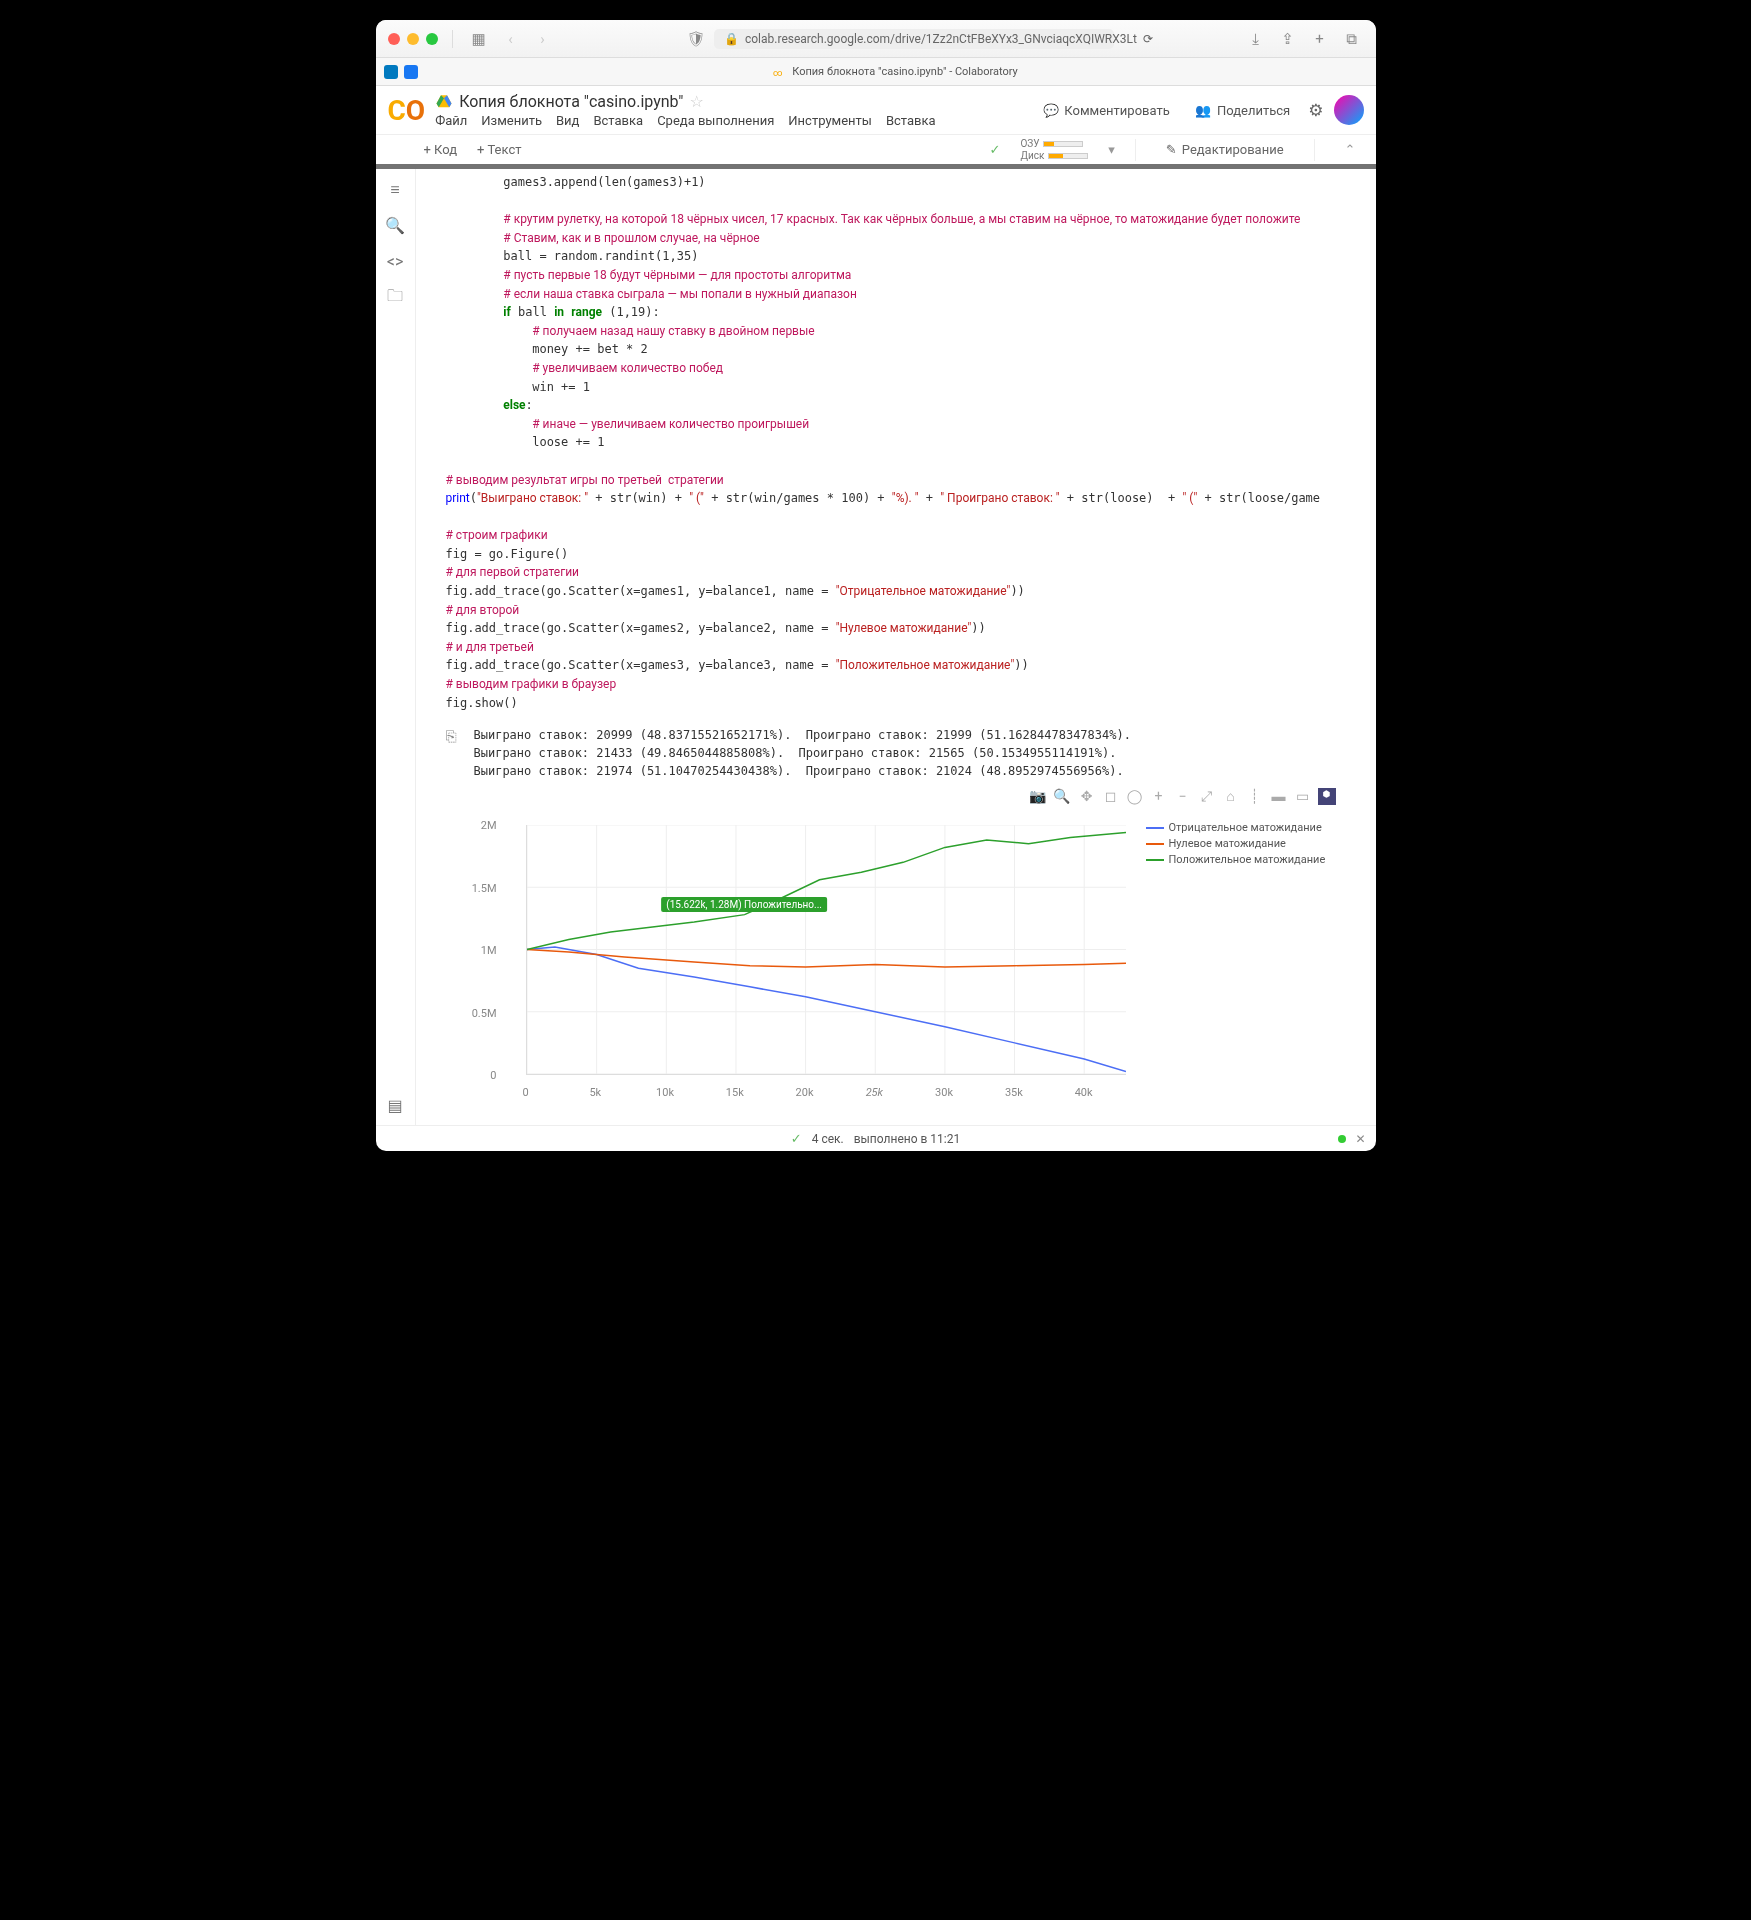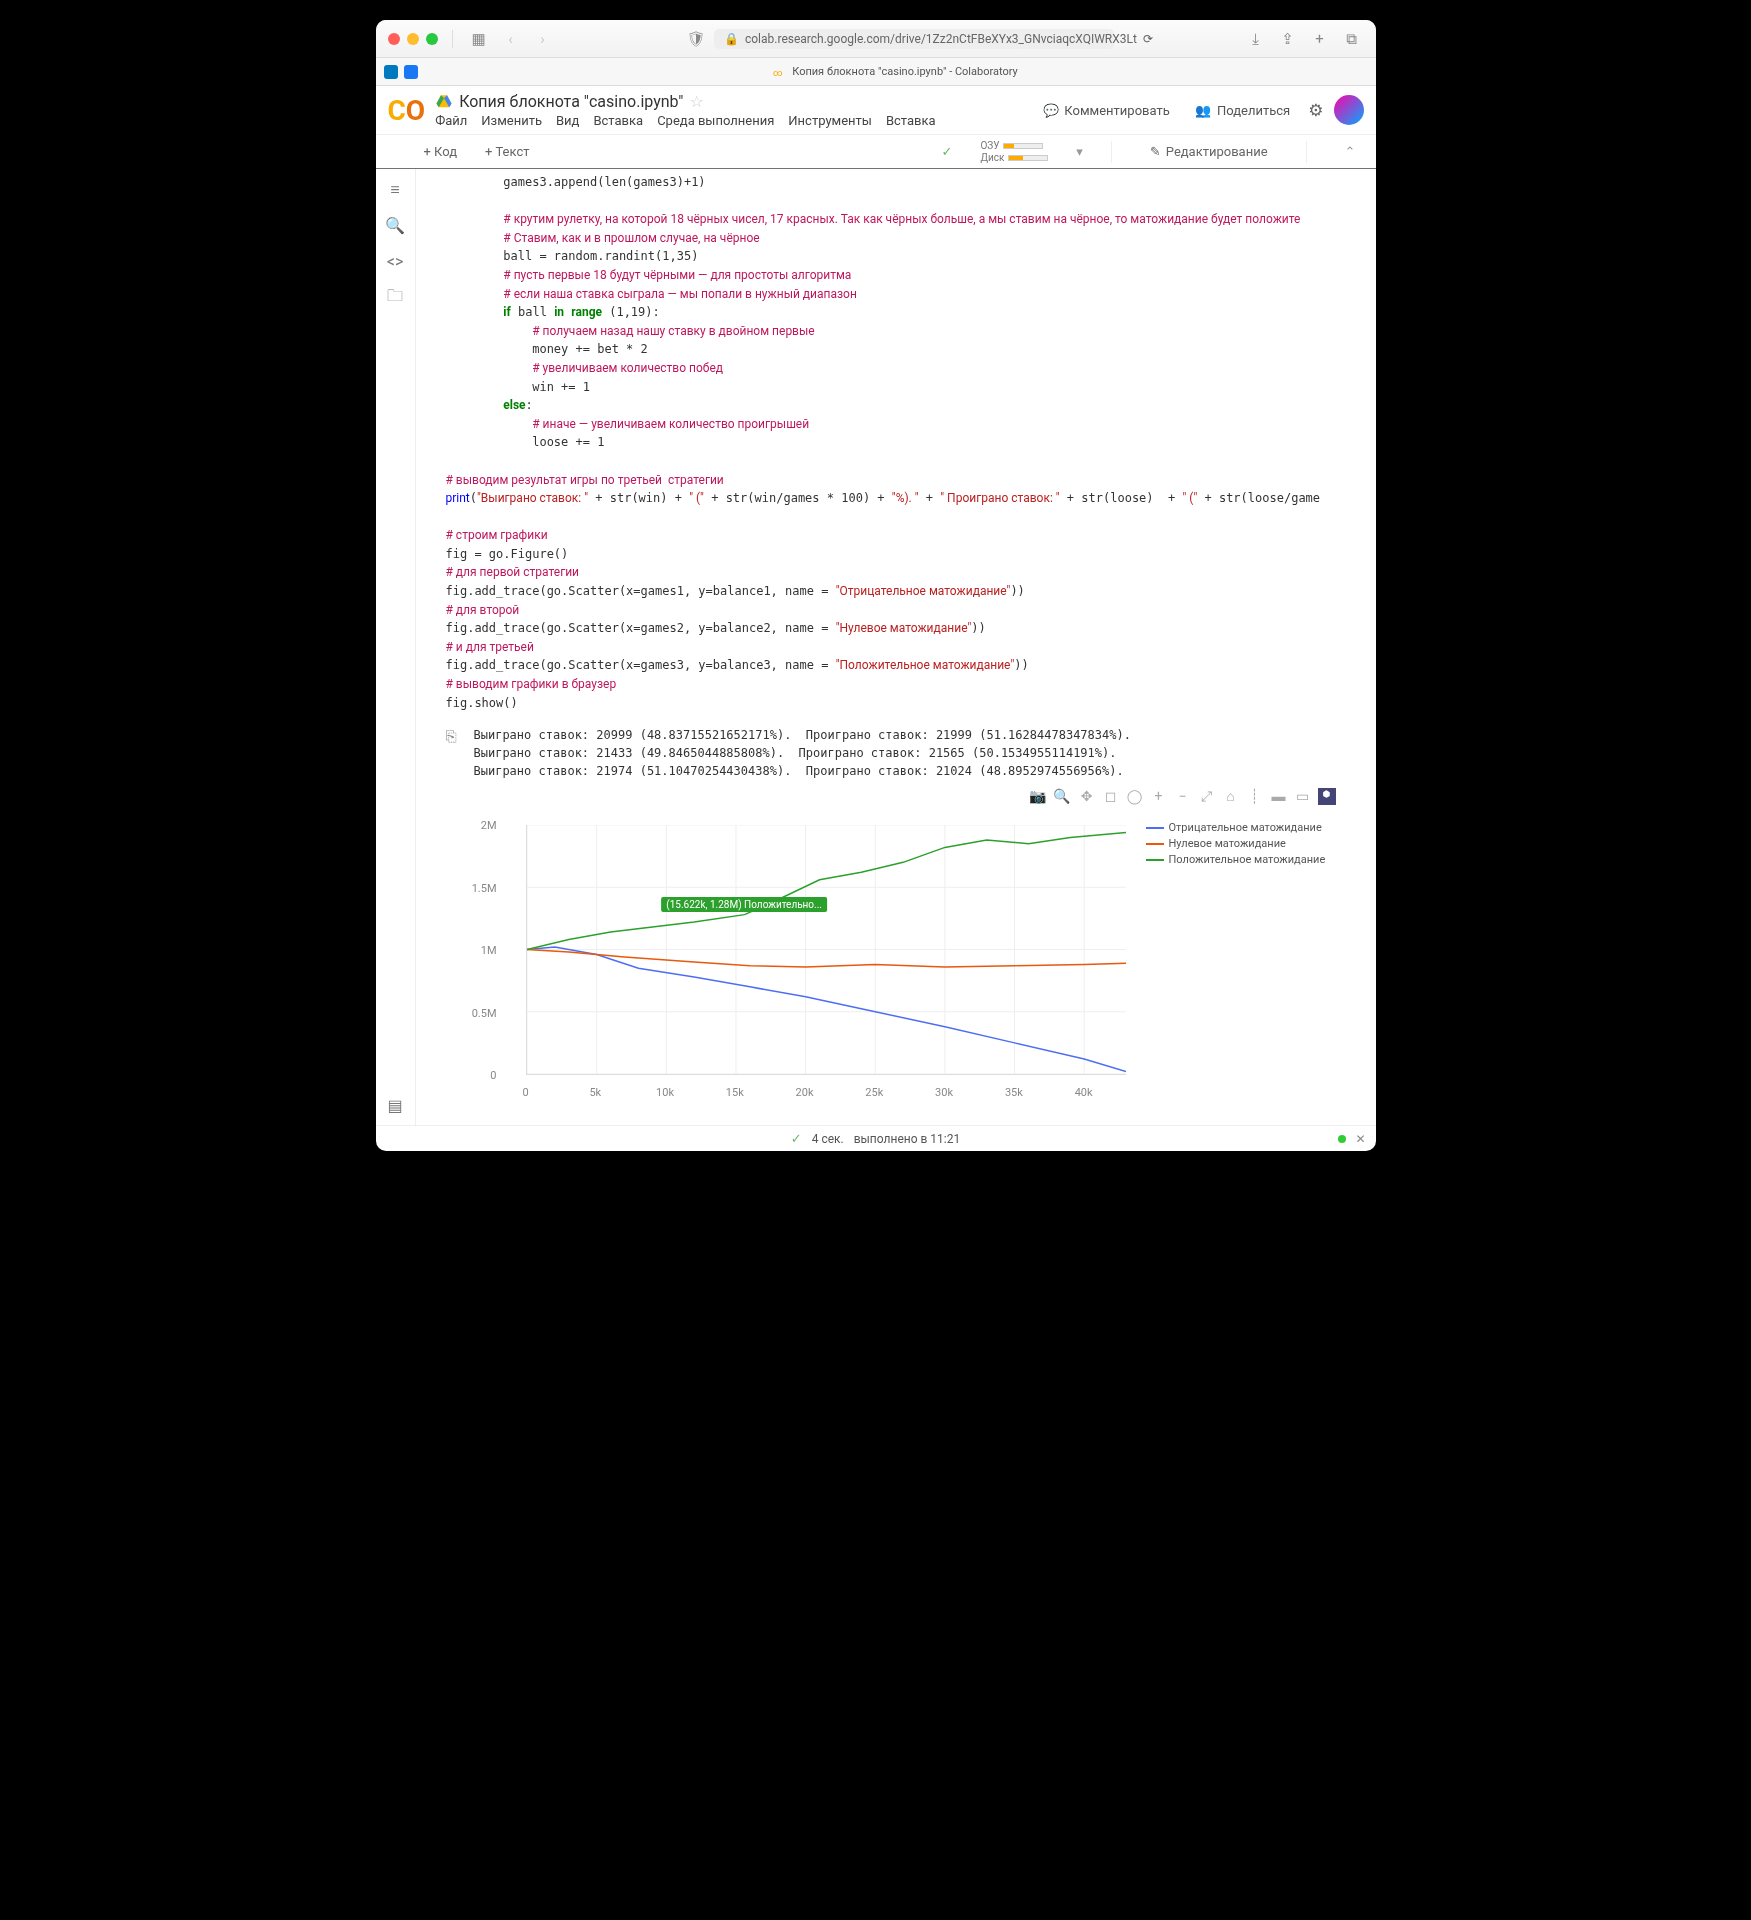--- a/index.html
+++ b/index.html
@@ -22,21 +22,21 @@
 .header{display:flex;align-items:center;padding:6px 12px;gap:10px;border-bottom:1px solid #eee}
 .co-logo{font-size:28px;font-weight:bold}
 .title-block{flex:1}
 .doc-title{display:flex;align-items:center;gap:6px;font-size:16px;color:#333}
 .drive-ico{width:18px;height:18px}
 .star{color:#ccc;font-size:16px}
 .menubar{display:flex;gap:14px;font-size:13px;color:#444;margin-top:2px}
 .hdr-btn{display:flex;align-items:center;gap:5px;font-size:13px;color:#555;padding:4px 8px}
 .gear{font-size:17px;color:#666}
 .avatar{width:30px;height:30px;border-radius:50%;background:linear-gradient(135deg,#f0a,#0af)}
-.toolbar{height:34px;border-bottom:1px solid #737373;display:flex;align-items:center;padding:0 10px 0 48px;font-size:13px;color:#555;gap:28px}
+.toolbar{height:34px;border-bottom:5px solid #737373;display:flex;align-items:center;padding:0 10px 0 48px;font-size:13px;color:#555;gap:20px}
 .tb-add{color:#666}
 .tb-spacer{flex:1}
 .ram-disk{display:flex;flex-direction:column;font-size:10px;gap:1px;color:#777}
 .rd-row{display:flex;align-items:center;gap:4px}
 .bar{width:40px;height:6px;background:#eee;border:1px solid #ccc;position:relative}
 .bar-fill{height:100%;background:#fa0}
 .edit-btn{display:flex;align-items:center;gap:5px;padding:4px 10px;color:#666}
 .caret{padding:4px 10px;color:#999}
 .vline{width:1px;height:22px;background:#eee}
 .check{color:#6b6;font-size:13px}
@@ -267,21 +267,21 @@
                 <path d="M0 125 L41.860465116279066 115 L83.72093023255813 107.5 L125.58139534883722 102.5 L167.44186046511626 97.5 L217.98139534883722 90 L251.16279069767444 75 L293.0232558139535 55 L334.8837209302325 47.5 L376.74418604651163 37.5 L418.60465116279073 22.5 L460.4651162790698 15 L502.3255813953489 18.75 L544.1860465116279 12.5 L600 7.5" fill="none" stroke="#2ca02c" stroke-width="1.5"></path>
               </svg>
             <div class="tooltip" id="tt" style="left: 36.3302%; top: 36%; transform: translate(-50%, -120%);">(15.622k, 1.28M) Положительно...</div>
           </div>
           <div class="xax" id="xax">
               <div style="left: 0%;">0</div>
               <div style="left: 11.6279%;">5k</div>
               <div style="left: 23.2558%;">10k</div>
               <div style="left: 34.8837%;">15k</div>
               <div style="left: 46.5116%;">20k</div>
-              <div style="left: 58.1395%;">25k</div>
+              <div style="left: 58.1395%; font-style: italic;">25k</div>
               <div style="left: 69.7674%;">30k</div>
               <div style="left: 81.3953%;">35k</div>
               <div style="left: 93.0233%;">40k</div>
             </div>
         </div>
         <div class="legend" id="legend">
             <div class="leg-item">
               <div class="leg-sw" style="background:#4c6ef5"></div>
               <span>Отрицательное матожидание</span>
             </div>

